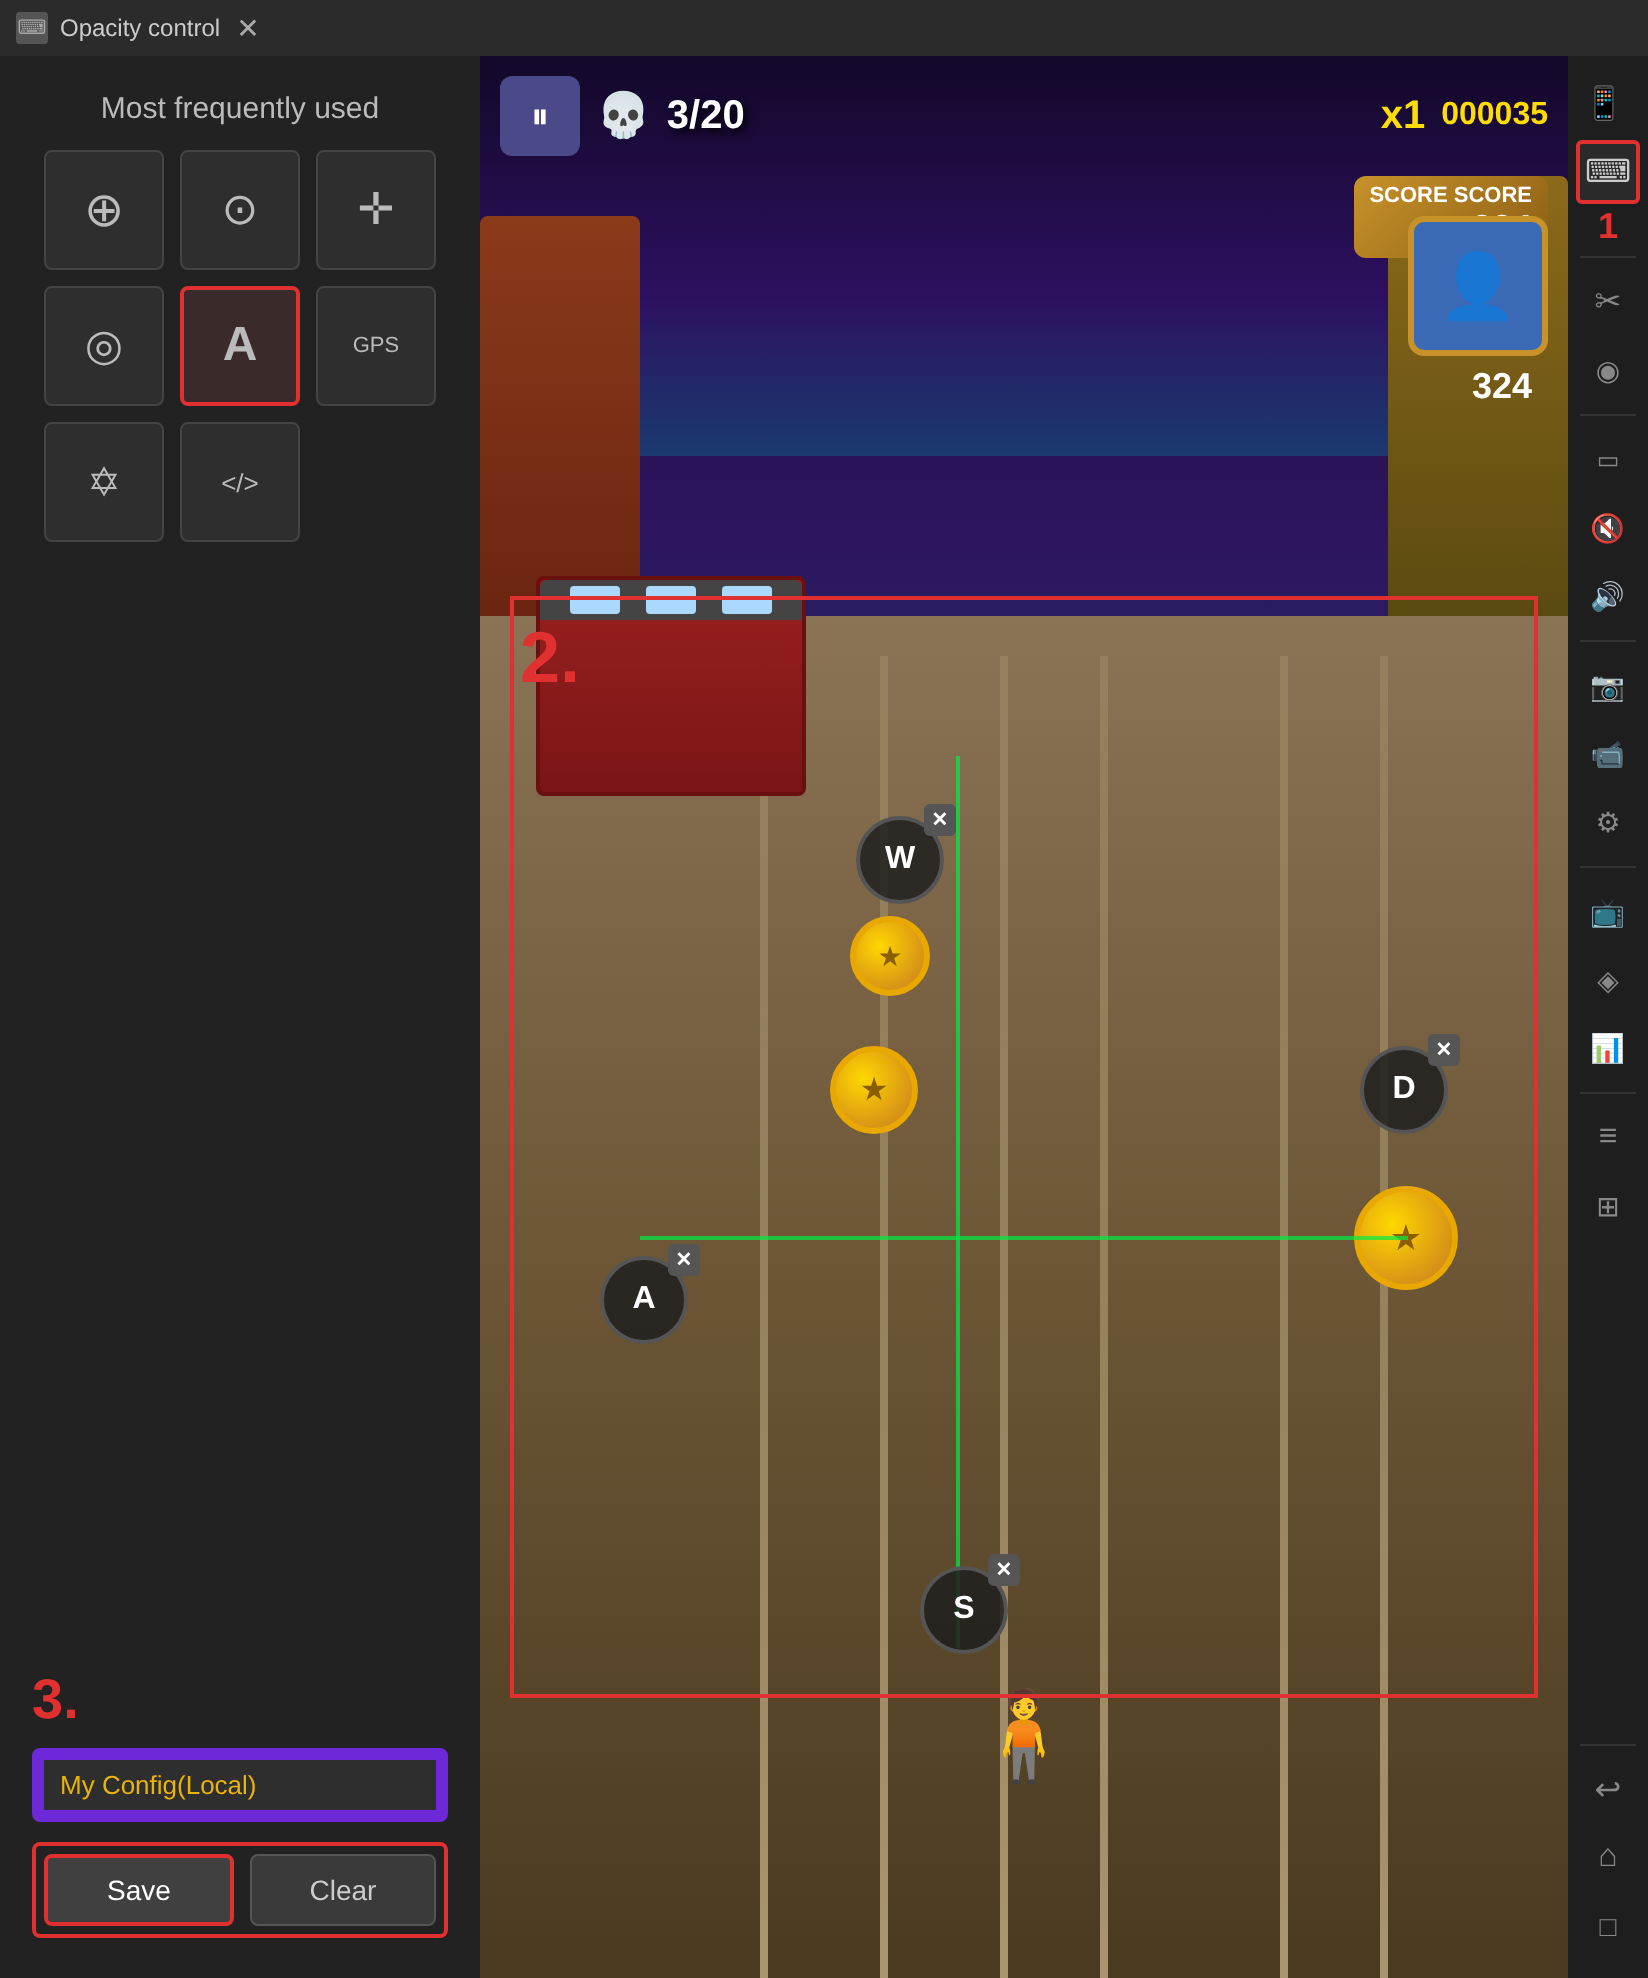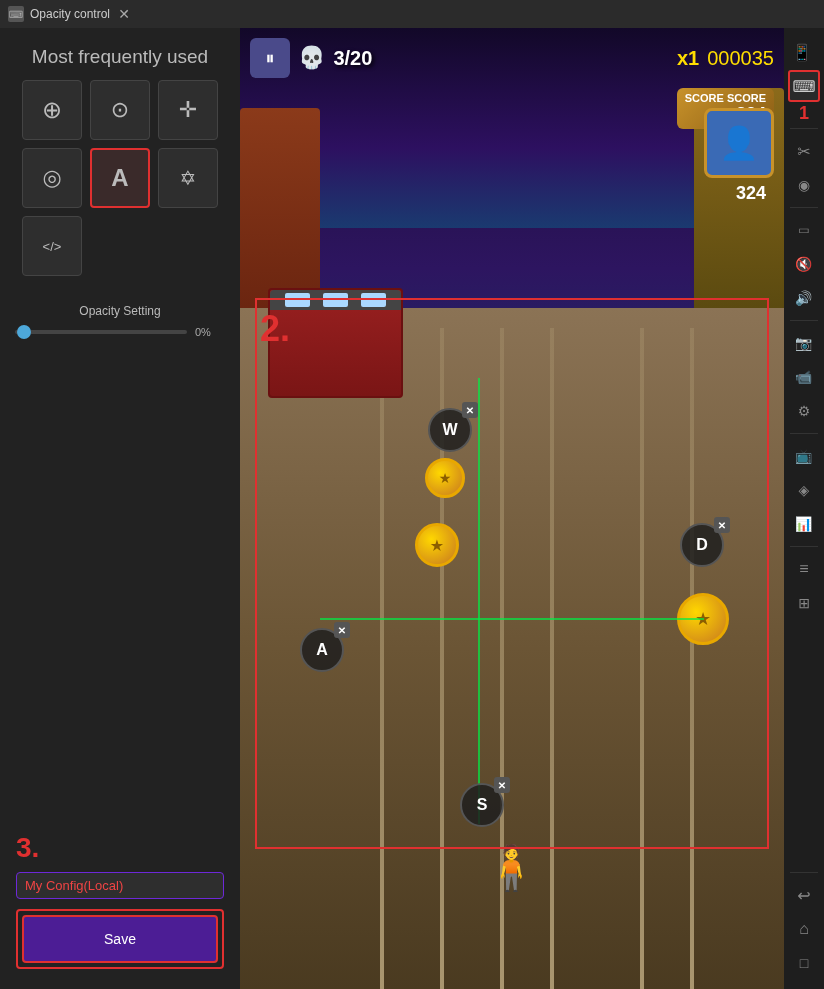--- a/index.html
+++ b/index.html
@@ -60,21 +60,21 @@
       top: 28px; left: 0;
       width: 240px;
       height: 961px;
       background: #222;
       display: flex;
       flex-direction: column;
       align-items: center;
     }
     .panel-title {
       color: #bbb;
-      font-size: 19px;
+      font-size: 15px;
       margin-top: 18px;
       margin-bottom: 12px;
     }
     .icon-grid {
       display: grid;
       grid-template-columns: repeat(3, 60px);
       gap: 8px;
       margin-bottom: 8px;
     }
     .icon-cell {
@@ -113,33 +113,33 @@
       background: #222;
     }
     .step-label { color: #e03030; font-size: 28px; font-weight: bold; margin-bottom: 8px; }
     .config-select-wrap {
       width: 100%;
       margin-bottom: 10px;
     }
     .config-select {
       width: 100%;
       background: #2e2e2e;
-      border: 1px solid #6d28d9;
+      border: 6px solid #6d28d9;
       border-radius: 4px;
-      color: #ef4444;
+      color: #eab308;
       font-size: 13px;
       padding: 5px 8px;
       appearance: none;
       cursor: pointer;
     }
     .btn-row { display: flex; gap: 8px; }
     .btn-save {
       flex: 1;
-      height: 48px;
-      background: #4c1d95;
+      height: 36px;
+      background: #404040;
       border: 2px solid #e03030;
       border-radius: 4px;
       color: white;
       font-size: 14px;
       cursor: pointer;
       text-align: center;
     }
     .btn-clear {
       flex: 1;
       height: 36px;
@@ -185,21 +185,21 @@
       font-size: 18px;
       display: flex; align-items: center; justify-content: center;
     }
     .score-counter {
       color: white;
       font-size: 20px;
       font-weight: bold;
       text-shadow: 2px 2px 4px #000;
     }
     .multiplier { color: #ffdd00; font-size: 20px; font-weight: bold; margin-left: auto; }
-    .total-score { color: #ffdd00; font-size: 20px; font-weight: normal; }
+    .total-score { color: #ffdd00; font-size: 16px; font-weight: bold; }
 
     .high-score-box {
       position: absolute;
       top: 60px; right: 10px;
       background: linear-gradient(135deg, #c8922a, #8b5e15);
       border-radius: 6px;
       padding: 4px 8px;
       color: #fff;
       font-size: 11px;
       font-weight: bold;
@@ -337,47 +337,42 @@
     <div class="icon-cell" style="font-size:22px;">
       <span>✛</span>
     </div>
 
     <div class="icon-cell" style="font-size:22px;">
       <span>◎</span>
     </div>
     <div class="icon-cell selected" style="font-size:24px;font-weight:bold;background:#3a2a2a;border:2px solid #e03030;">
       <span>A</span>
     </div>
+    <div class="icon-cell" style="font-size:11px;">
+      <span>GPS</span>
+    </div>
 
     <div class="icon-cell" style="font-size:20px;">
       <span>✡</span>
     </div>
     <div class="icon-cell" style="font-size:13px;">
       <span>&lt;/&gt;</span>
     </div>
   </div>
 
-  <div class="opacity-section">
-    <div class="opacity-label">Opacity Setting</div>
-    <div class="opacity-row">
-      <div class="opacity-slider">
-        <div class="opacity-slider-thumb"></div>
-      </div>
-      <span class="opacity-val">0%</span>
-    </div>
-  </div>
 
   <div class="bottom-section">
     <div class="step-label">3.</div>
     <div class="config-select-wrap">
       <select class="config-select"><option>My Config(Local)</option><option>Default</option></select>
     </div>
     <div style="border:2px solid #e03030; border-radius:4px; padding:4px; margin-bottom:0;">
       <div class="btn-row">
         <button class="btn-save">Save</button>
+        <button class="btn-clear">Clear</button>
       </div>
     </div>
   </div>
 </div>
 
 <div class="game-area">
   <div class="game-bg">
 
     <div style="position:absolute;top:0;left:0;right:0;height:200px;background:linear-gradient(180deg,#120828 0%,#2d1060 60%,#1a3a70 100%);"></div>
 

